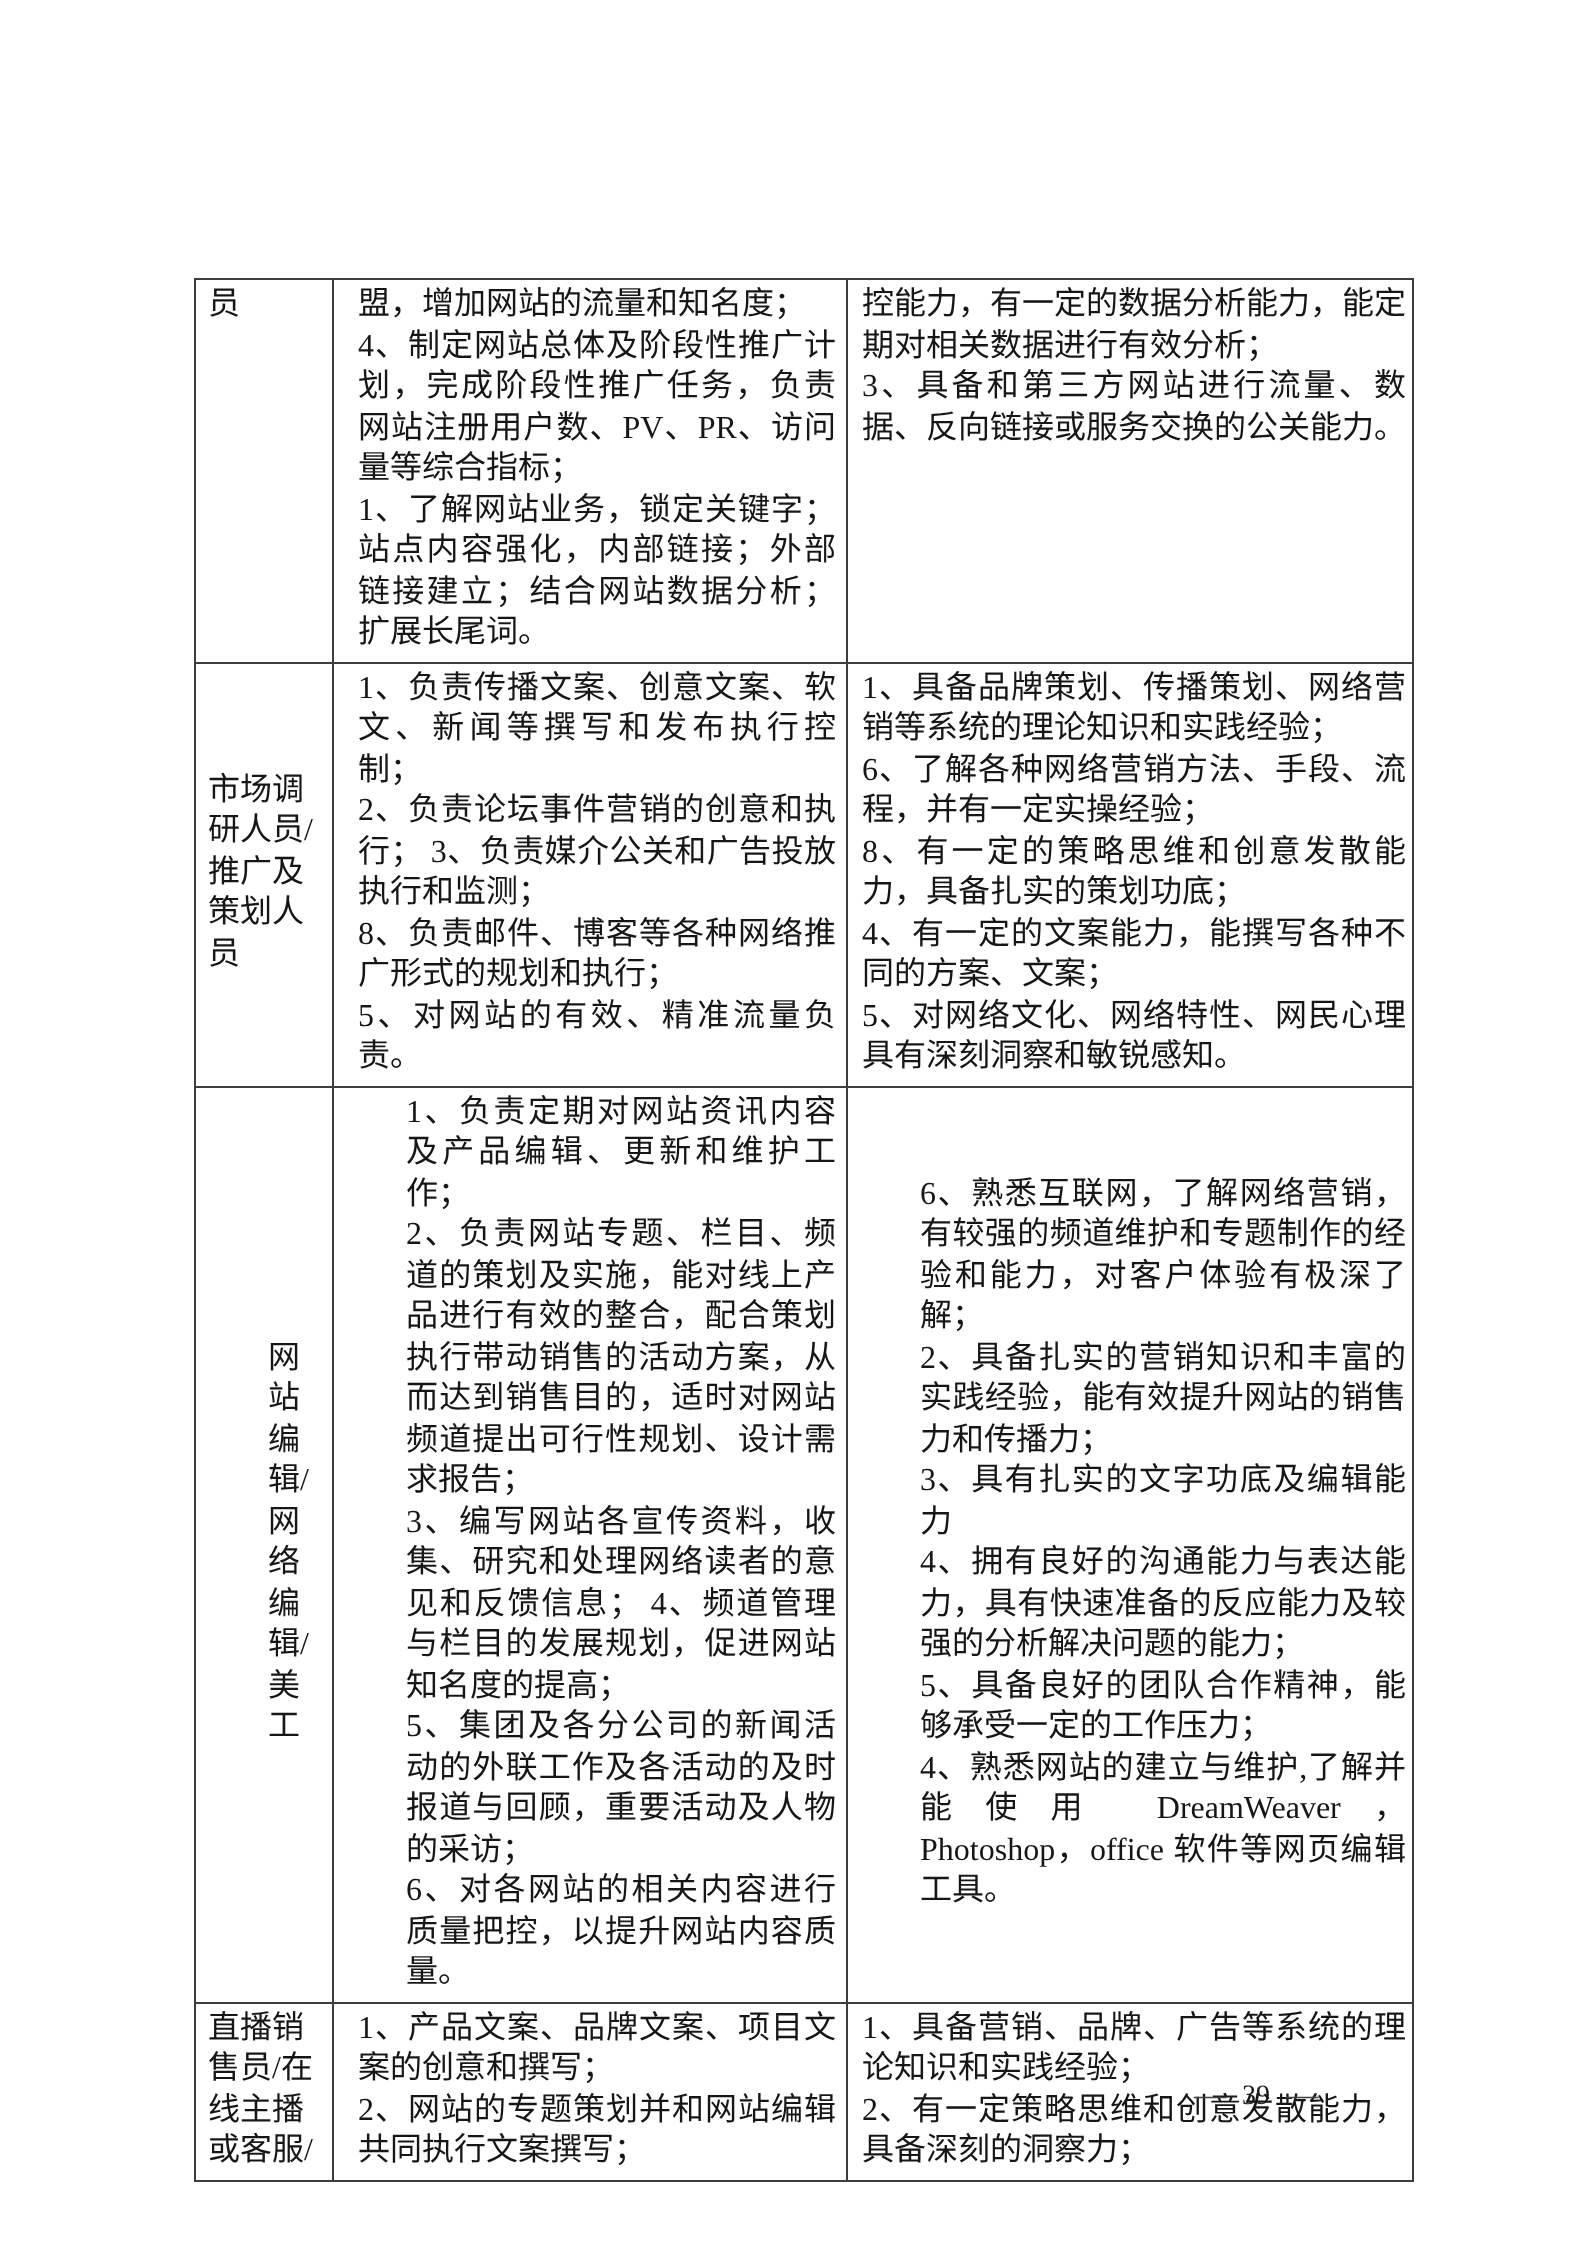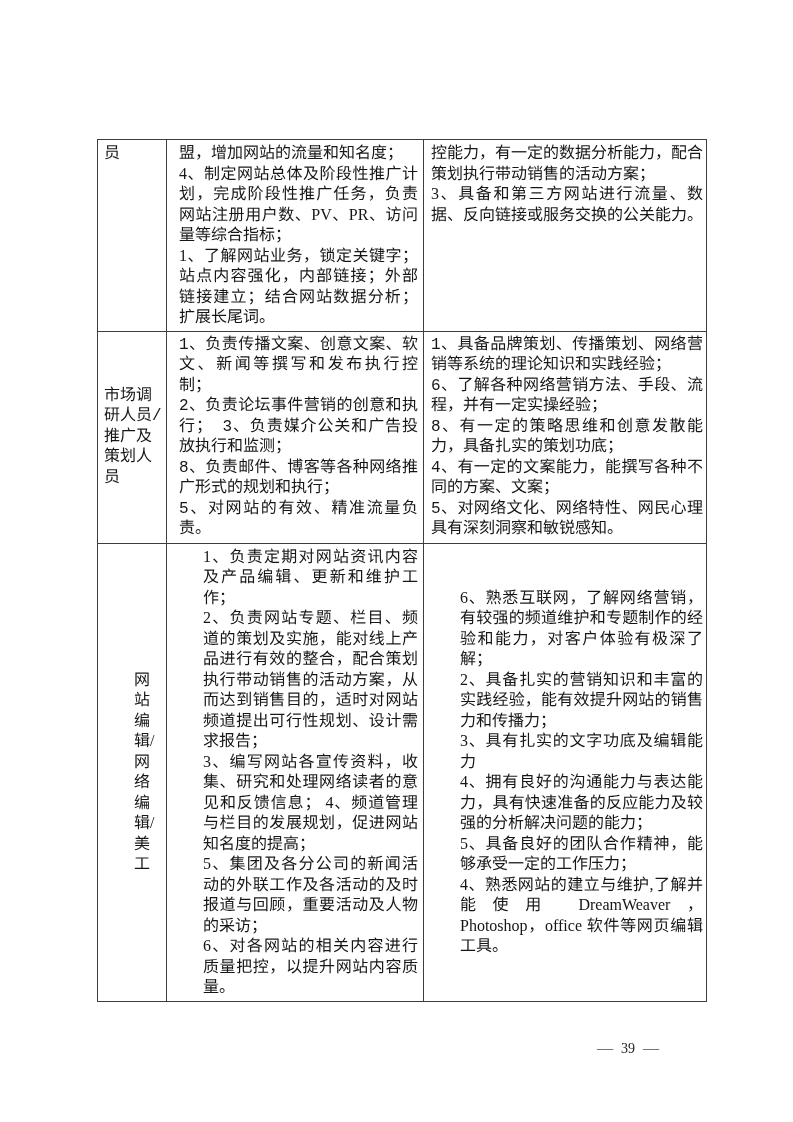--- a/index.html
+++ b/index.html
@@ -44,21 +44,21 @@
     padding: 3px 3px 3px 7px;
     text-align: justify;
     text-justify: inter-character;
   }
   td p { margin: 0; }
   tr.row-0 { height: 190px; }
   tr.row-1 { height: 209px; }
   tr.row-2 { height: 352px; }
   tr.row-3 { height: 85px; }
   tr.row-0 td { vertical-align: top; }
-  tr.row-1 td { vertical-align: middle; font-family: Liberation Mono, monospace; }
+  tr.row-1 td { vertical-align: middle; }
   tr.row-2 td { vertical-align: middle; padding-left: 36px; }
   tr.row-2 td.duties-cell { vertical-align: top; }
   tr.row-3 td { vertical-align: top; }
   .page-footer {
     position: absolute;
     left: 598px; top: 1041px;
     font-size: 14px;
     color: #2b2b2b;
     display: flex;
     align-items: center;
@@ -89,21 +89,21 @@
       <tr class="row-0">
         <td class="role-cell">
           <p>员</p>
         </td>
         <td class="duties-cell">
           <p>盟，增加网站的流量和知名度；</p>
           <p>4、制定网站总体及阶段性推广计划，完成阶段性推广任务，负责网站注册用户数、PV、PR、访问量等综合指标；</p>
           <p>1、了解网站业务，锁定关键字；站点内容强化，内部链接；外部链接建立；结合网站数据分析；扩展长尾词。</p>
         </td>
         <td class="reqs-cell">
-          <p>控能力，有一定的数据分析能力，配合策划执行带动销售的活动方案；</p>
+          <p>控能力，有一定的数据分析能力，能定期对相关数据进行有效分析；</p>
           <p>3、具备和第三方网站进行流量、数据、反向链接或服务交换的公关能力。</p>
         </td>
       </tr>
 
       <tr class="row-1">
         <td class="role-cell">
           <p>市场调研人员/推广及策划人员</p>
         </td>
         <td class="duties-cell">
           <p>1、负责传播文案、创意文案、软文、新闻等撰写和发布执行控制；</p>
@@ -134,20 +134,33 @@
         <td class="reqs-cell">
           <p>6、熟悉互联网，了解网络营销，有较强的频道维护和专题制作的经验和能力，对客户体验有极深了解；</p>
           <p>2、具备扎实的营销知识和丰富的实践经验，能有效提升网站的销售力和传播力；</p>
           <p>3、具有扎实的文字功底及编辑能力</p>
           <p>4、拥有良好的沟通能力与表达能力，具有快速准备的反应能力及较强的分析解决问题的能力；</p>
           <p>5、具备良好的团队合作精神，能够承受一定的工作压力；</p>
           <p>4、熟悉网站的建立与维护,了解并能使用 DreamWeaver，Photoshop，office 软件等网页编辑工具。</p>
         </td>
       </tr>
 
+      <tr class="row-3">
+        <td class="role-cell">
+          <p>直播销售员/在线主播或客服/</p>
+        </td>
+        <td class="duties-cell">
+          <p>1、产品文案、品牌文案、项目文案的创意和撰写；</p>
+          <p>2、网站的专题策划并和网站编辑共同执行文案撰写；</p>
+        </td>
+        <td class="reqs-cell">
+          <p>1、具备营销、品牌、广告等系统的理论知识和实践经验；</p>
+          <p>2、有一定策略思维和创意发散能力，具备深刻的洞察力；</p>
+        </td>
+      </tr>
     </tbody>
   </table>
 
   <div class="page-footer">
     <span class="dash">—</span>
     <span class="num">39</span>
     <span class="dash">—</span>
   </div>
 
 </div>

